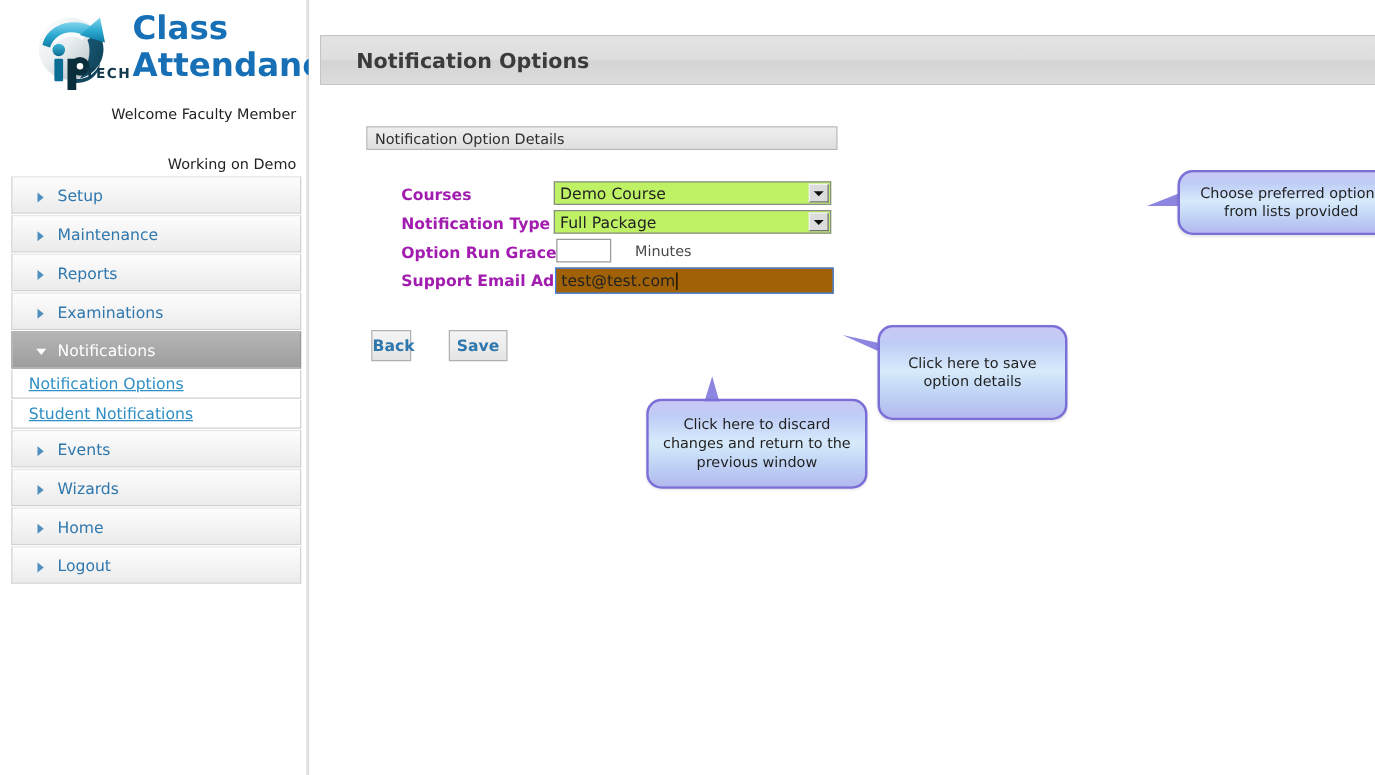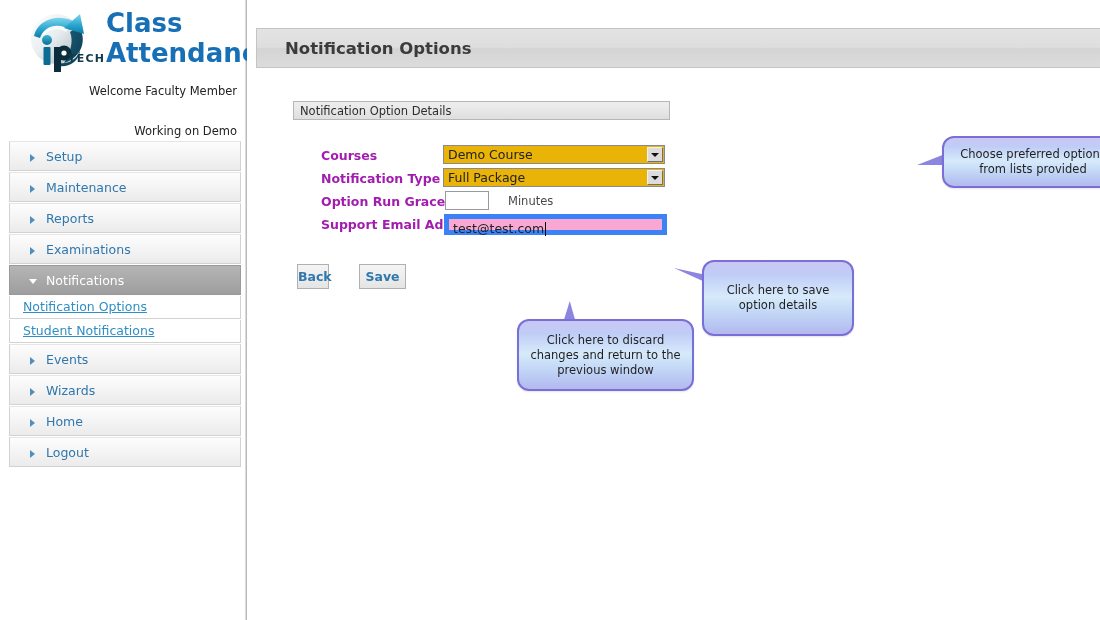--- a/index.html
+++ b/index.html
@@ -230,21 +230,21 @@
   }
 
   
   .winselect {
     position: absolute;
     left: 146px;
     top: 0;
     width: 222px;
     height: 19px;
     box-sizing: border-box;
-    background: #eab308;
+    background: #bef264;
     border: 1px solid #8a8a8a;
     cursor: pointer;
   }
   .winselect .sel-text {
     position: absolute;
     left: 4px;
     top: 1px;
     font-family: "DejaVu Sans", sans-serif;
     font-size: 12.5px;
     color: #222222;
@@ -294,22 +294,22 @@
   }
 
   
   .emailbox {
     position: absolute;
     left: 147px;
     top: 0;
     width: 223px;
     height: 21px;
     box-sizing: border-box;
-    background: #f9a8d4;
-    border: 5px solid #3b82f6;
+    background: #a16207;
+    border: 1px solid #3b82f6;
   }
   .emailbox .etext {
     position: absolute;
     left: 4px;
     top: 2px;
     font-family: "DejaVu Sans", sans-serif;
     font-size: 12.5px;
     color: #222222;
     white-space: nowrap;
   }

